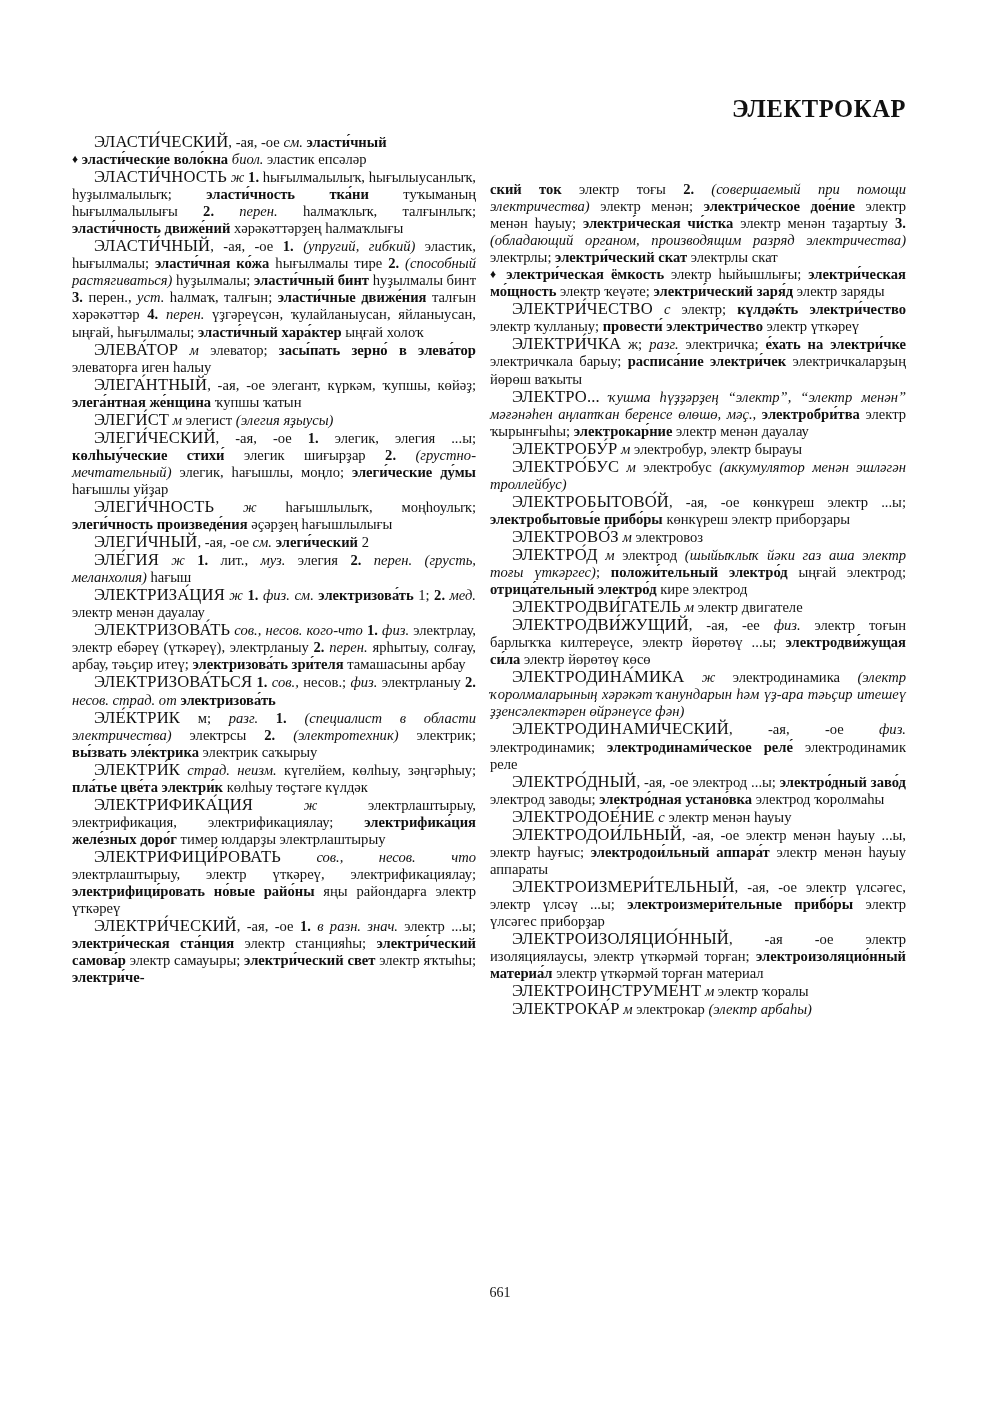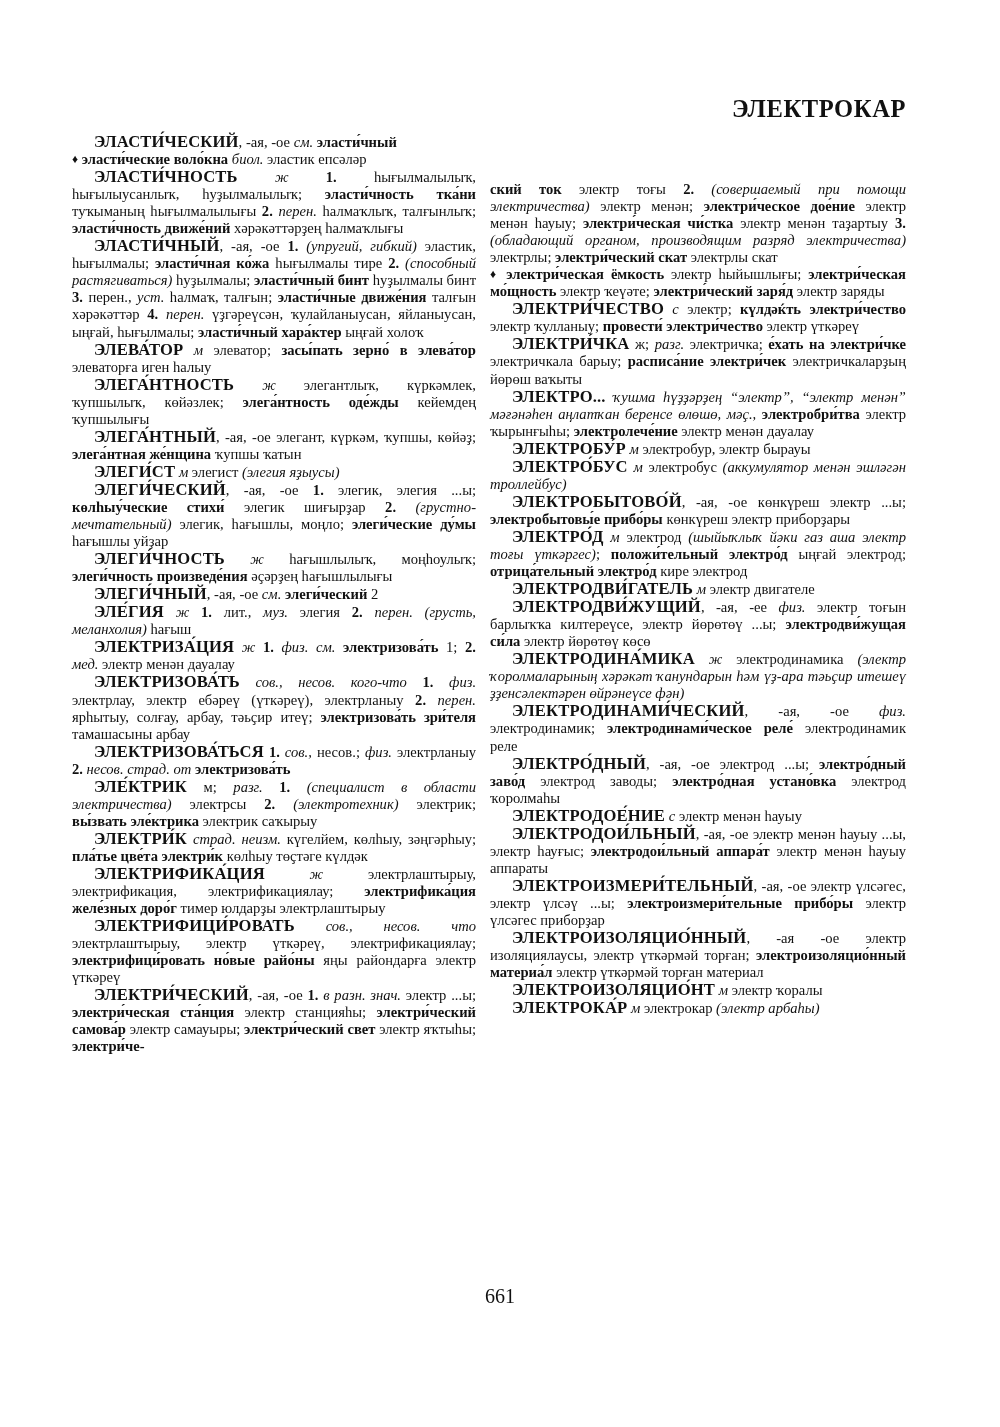--- a/index.html
+++ b/index.html
@@ -53,89 +53,89 @@
   .col-right { left: 418px; width: 416px; margin-top: 48px; }
 
   .entry {
     margin: 0;
     padding: 0;
     text-indent: 22px;
   }
   .entry.cont { text-indent: 0; }
 
   .hw {
-    font-weight: bold;
+    font-weight: normal;
     font-size: 16.6px;
     letter-spacing: 0.15px;
   }
   .bd { font-weight: bold; }
   .it { font-style: italic; }
   .num { font-weight: bold; }
   .lozenge { font-size: 12px; vertical-align: 1px; }
 
   .page-number {
     position: absolute;
     left: 0;
     top: 1285px;
     width: 1000px;
     text-align: center;
-    font-size: 20px;
+    font-size: 14px;
   }
 </style>
 </head>
 <body>
 
 <div class="page">
 
   <div class="running-head">ЭЛЕКТРОКАР</div>
 
   <div class="columns">
 
     <div class="col col-left" id="col-left">
         <p class="entry"><span class="hw">ЭЛАСТИ́ЧЕСКИЙ</span><span>, -ая, -ое <span class="it">см.</span> <span class="bd">эласти́чный</span></span></p>
         <p class="entry cont"><span><span class="lozenge">♦</span> <span class="bd">эласти́ческие воло́кна</span> <span class="it">биол.</span> эластик епсәләр</span></p>
         <p class="entry"><span class="hw">ЭЛАСТИ́ЧНОСТЬ</span><span> <span class="it">ж</span> <span class="num">1.</span> һығылмалылыҡ, һығылыусанлыҡ, һуҙылмалылыҡ; <span class="bd">эласти́чность тка́ни</span> туҡыманың һығылмалылығы <span class="num">2.</span> <span class="it">перен.</span> һалмаҡлыҡ, талғынлыҡ; <span class="bd">эласти́чность движе́ний</span> хәрәкәттәрҙең һалмаҡлығы</span></p>
         <p class="entry"><span class="hw">ЭЛАСТИ́ЧНЫЙ</span><span>, -ая, -ое <span class="num">1.</span> <span class="it">(упругий, гибкий)</span> эластик, һығылмалы; <span class="bd">эласти́чная ко́жа</span> һығылмалы тире <span class="num">2.</span> <span class="it">(способный растягиваться)</span> һуҙылмалы; <span class="bd">эласти́чный бинт</span> һуҙылмалы бинт <span class="num">3.</span> перен., <span class="it">уст.</span> һалмаҡ, талғын; <span class="bd">эласти́чные движе́ния</span> талғын хәрәкәттәр <span class="num">4.</span> <span class="it">перен.</span> үҙгәреүсән, ҡулайланыусан, яйланыусан, ыңғай, һығылмалы; <span class="bd">эласти́чный хара́ктер</span> ыңғай холоҡ</span></p>
         <p class="entry"><span class="hw">ЭЛЕВА́ТОР</span><span> <span class="it">м</span> элеватор; <span class="bd">засы́пать зерно́ в элева́тор</span> элеваторға иген һалыу</span></p>
-        <p class="entry"><span class="hw">ЭЛЕГА́НТНОСТЬ</span><span> <span class="it">ж</span> элегантлыҡ, күркәмлек, ҡупшылыҡ, көйәзлек; <span class="bd">элега́нтность оде́жды</span> кейемдең ҡупшылығы</span></p>
         <p class="entry"><span class="hw">ЭЛЕГА́НТНЫЙ</span><span>, -ая, -ое элегант, күркәм, ҡупшы, көйәҙ; <span class="bd">элега́нтная же́нщина</span> ҡупшы ҡатын</span></p>
         <p class="entry"><span class="hw">ЭЛЕГИ́СТ</span><span> <span class="it">м</span> элегист <span class="it">(элегия яҙыусы)</span></span></p>
         <p class="entry"><span class="hw">ЭЛЕГИ́ЧЕСКИЙ</span><span>, -ая, -ое <span class="num">1.</span> элегик, элегия ...ы; <span class="bd">көлһыу́ческие стихи́</span> элегик шиғырҙар <span class="num">2.</span> <span class="it">(грустно-мечтательный)</span> элегик, һағышлы, моңло; <span class="bd">элеги́ческие ду́мы</span> һағышлы уйҙар</span></p>
         <p class="entry"><span class="hw">ЭЛЕГИ́ЧНОСТЬ</span><span> <span class="it">ж</span> һағышлылыҡ, моңһоулыҡ; <span class="bd">элеги́чность произведе́ния</span> әҫәрҙең һағышлылығы</span></p>
         <p class="entry"><span class="hw">ЭЛЕГИ́ЧНЫЙ</span><span>, -ая, -ое <span class="it">см.</span> <span class="bd">элеги́ческий</span> 2</span></p>
         <p class="entry"><span class="hw">ЭЛЕ́ГИЯ</span><span> <span class="it">ж</span> <span class="num">1.</span> лит., <span class="it">муз.</span> элегия <span class="num">2.</span> <span class="it">перен.</span> <span class="it">(грусть, меланхолия)</span> һағыш</span></p>
         <p class="entry"><span class="hw">ЭЛЕКТРИЗА́ЦИЯ</span><span> <span class="it">ж</span> <span class="num">1.</span> <span class="it">физ.</span> <span class="it">см.</span> <span class="bd">электризова́ть</span> 1; <span class="num">2.</span> <span class="it">мед.</span> электр менән дауалау</span></p>
         <p class="entry"><span class="hw">ЭЛЕКТРИЗОВА́ТЬ</span><span> <span class="it">сов.,</span> <span class="it">несов.</span> <span class="it">кого-что</span> <span class="num">1.</span> <span class="it">физ.</span> электрлау, электр ебәреү (үткәреү), электрланыу <span class="num">2.</span> <span class="it">перен.</span> ярһытыу, солғау, арбау, тәьҫир итеү; <span class="bd">электризова́ть зри́теля</span> тамашасыны арбау</span></p>
         <p class="entry"><span class="hw">ЭЛЕКТРИЗОВА́ТЬСЯ</span><span> <span class="num">1.</span> <span class="it">сов.,</span> несов.; <span class="it">физ.</span> электрланыу <span class="num">2.</span> <span class="it">несов.</span> <span class="it">страд. от</span> <span class="bd">электризова́ть</span></span></p>
         <p class="entry"><span class="hw">ЭЛЕ́КТРИК</span><span> м; <span class="it">разг.</span> <span class="num">1.</span> <span class="it">(специалист в области электричества)</span> электрсы <span class="num">2.</span> <span class="it">(электротехник)</span> электрик; <span class="bd">вы́звать эле́ктрика</span> электрик саҡырыу</span></p>
         <p class="entry"><span class="hw">ЭЛЕКТРИ́К</span><span> <span class="it">страд.</span> <span class="it">неизм.</span> күгелйем, көлһыу, зәңгәрһыу; <span class="bd">пла́тье цве́та электри́к</span> көлһыу төҫтәге күлдәк</span></p>
         <p class="entry"><span class="hw">ЭЛЕКТРИФИКА́ЦИЯ</span><span> <span class="it">ж</span> электрлаштырыу, электрификация, электрификациялау; <span class="bd">электрифика́ция желе́зных доро́г</span> тимер юлдарҙы электрлаштырыу</span></p>
         <p class="entry"><span class="hw">ЭЛЕКТРИФИЦИ́РОВАТЬ</span><span> <span class="it">сов.,</span> <span class="it">несов.</span> <span class="it">что</span> электрлаштырыу, электр үткәреү, электрификациялау; <span class="bd">электрифици́ровать но́вые райо́ны</span> яңы райондарға электр үткәреү</span></p>
         <p class="entry"><span class="hw">ЭЛЕКТРИ́ЧЕСКИЙ</span><span>, -ая, -ое <span class="num">1.</span> <span class="it">в разн. знач.</span> электр ...ы; <span class="bd">электри́ческая ста́нция</span> электр станцияһы; <span class="bd">электри́ческий самова́р</span> электр самауыры; <span class="bd">электри́ческий свет</span> электр яҡтыһы; <span class="bd">электри́че-</span></span></p>
       </div>
     <div class="col col-right" id="col-right">
         <p class="entry cont"><span><span class="bd">ский ток</span> электр тоғы <span class="num">2.</span> <span class="it">(совершаемый при помощи электричества)</span> электр менән; <span class="bd">электри́ческое дое́ние</span> электр менән һауыу; <span class="bd">электри́ческая чи́стка</span> электр менән таҙартыу <span class="num">3.</span> <span class="it">(обладающий органом, производящим разряд электричества)</span> электрлы; <span class="bd">электри́ческий скат</span> электрлы скат</span></p>
         <p class="entry cont"><span><span class="lozenge">♦</span> <span class="bd">электри́ческая ёмкость</span> электр һыйышлығы; <span class="bd">электри́ческая мо́щность</span> электр ҡеүәте; <span class="bd">электри́ческий заря́д</span> электр заряды</span></p>
         <p class="entry"><span class="hw">ЭЛЕКТРИ́ЧЕСТВО</span><span> <span class="it">с</span> электр; <span class="bd">күлдәќть электри́чество</span> электр ҡулланыу; <span class="bd">провести́ электри́чество</span> электр үткәреү</span></p>
         <p class="entry"><span class="hw">ЭЛЕКТРИ́ЧКА</span><span> ж; <span class="it">разг.</span> электричка; <span class="bd">е́хать на электри́чке</span> электричкала барыу; <span class="bd">расписа́ние электри́чек</span> электричкаларҙың йөрөш ваҡыты</span></p>
-        <p class="entry"><span class="hw">ЭЛЕКТРО...</span><span> <span class="it">ҡушма һүҙҙәрҙең “электр”, “электр менән” мәғәнәһен аңлатҡан беренсе өлөшө, мәҫ.,</span> <span class="bd">электробри́тва</span> электр ҡырынғыһы; <span class="bd">электролече́ние</span> электр менән дауалау</span></p>
+        <p class="entry"><span class="hw">ЭЛЕКТРО...</span><span> <span class="it">ҡушма һүҙҙәрҙең “электр”, “электр менән” мәғәнәһен аңлатҡан беренсе өлөшө, мәҫ.,</span> <span class="bd">электробри́тва</span> электр ҡырынғыһы; <span class="bd">электрокар́ние</span> электр менән дауалау</span></p>
         <p class="entry"><span class="hw">ЭЛЕКТРОБУ́Р</span><span> <span class="it">м</span> электробур, электр бырауы</span></p>
         <p class="entry"><span class="hw">ЭЛЕКТРО́БУС</span><span> <span class="it">м</span> электробус <span class="it">(аккумулятор менән эшләгән троллейбус)</span></span></p>
         <p class="entry"><span class="hw">ЭЛЕКТРОБЫТОВО́Й</span><span>, -ая, -ое көнкүреш электр ...ы; <span class="bd">электробытовы́е прибо́ры</span> көнкүреш электр приборҙары</span></p>
+        <p class="entry"><span class="hw">ЭЛЕКТРОВО́З</span><span> <span class="it">м</span> электровоз</span></p>
         <p class="entry"><span class="hw">ЭЛЕКТРО́Д</span><span> <span class="it">м</span> электрод <span class="it">(шыйыҡлыҡ йәки газ аша электр тоғы үткәргес)</span>; <span class="bd">положи́тельный электро́д</span> ыңғай электрод; <span class="bd">отрица́тельный электро́д</span> кире электрод</span></p>
         <p class="entry"><span class="hw">ЭЛЕКТРОДВИ́ГАТЕЛЬ</span><span> <span class="it">м</span> электр двигателе</span></p>
         <p class="entry"><span class="hw">ЭЛЕКТРОДВИ́ЖУЩИЙ</span><span>, -ая, -ее <span class="it">физ.</span> электр тоғын барлыҡҡа килтереүсе, электр йөрөтөү ...ы; <span class="bd">электродви́жущая си́ла</span> электр йөрөтөү көсө</span></p>
         <p class="entry"><span class="hw">ЭЛЕКТРОДИНА́МИКА</span><span> <span class="it">ж</span> электродинамика <span class="it">(электр ҡоролмаларының хәрәкәт ҡанундарын һәм үҙ-ара тәьҫир итешеү ҙҙенсәлектәрен өйрәнеүсе фән)</span></span></p>
         <p class="entry"><span class="hw">ЭЛЕКТРОДИНАМИ́ЧЕСКИЙ</span><span>, -ая, -ое <span class="it">физ.</span> электродинамик; <span class="bd">электродинами́ческое реле́</span> электродинамик реле</span></p>
         <p class="entry"><span class="hw">ЭЛЕКТРО́ДНЫЙ</span><span>, -ая, -ое электрод ...ы; <span class="bd">электро́дный заво́д</span> электрод заводы; <span class="bd">электро́дная устано́вка</span> электрод ҡоролмаһы</span></p>
         <p class="entry"><span class="hw">ЭЛЕКТРОДОЕ́НИЕ</span><span> <span class="it">с</span> электр менән һауыу</span></p>
         <p class="entry"><span class="hw">ЭЛЕКТРОДОИ́ЛЬНЫЙ</span><span>, -ая, -ое электр менән һауыу ...ы, электр һауғыс; <span class="bd">электродои́льный аппара́т</span> электр менән һауыу аппараты</span></p>
         <p class="entry"><span class="hw">ЭЛЕКТРОИЗМЕРИ́ТЕЛЬНЫЙ</span><span>, -ая, -ое электр үлсәгес, электр үлсәү ...ы; <span class="bd">электроизмери́тельные прибо́ры</span> электр үлсәгес приборҙар</span></p>
         <p class="entry"><span class="hw">ЭЛЕКТРОИЗОЛЯЦИО́ННЫЙ</span><span>, -ая -ое электр изоляциялаусы, электр үткәрмәй торған; <span class="bd">электроизоляцио́нный материа́л</span> электр үткәрмәй торған материал</span></p>
-        <p class="entry"><span class="hw">ЭЛЕКТРОИЗОЛЯЦИО́НТ</span><span> <span class="it">м</span> электр ҡоралы</span></p>
+        <p class="entry"><span class="hw">ЭЛЕКТРОИНСТРУМЕ́НТ</span><span> <span class="it">м</span> электр ҡоралы</span></p>
         <p class="entry"><span class="hw">ЭЛЕКТРОКА́Р</span><span> <span class="it">м</span> электрокар <span class="it">(электр арбаһы)</span></span></p>
       </div>
 
   </div>
 
   <div class="page-number">661</div>
 
 </div>
 
 </body></html>

